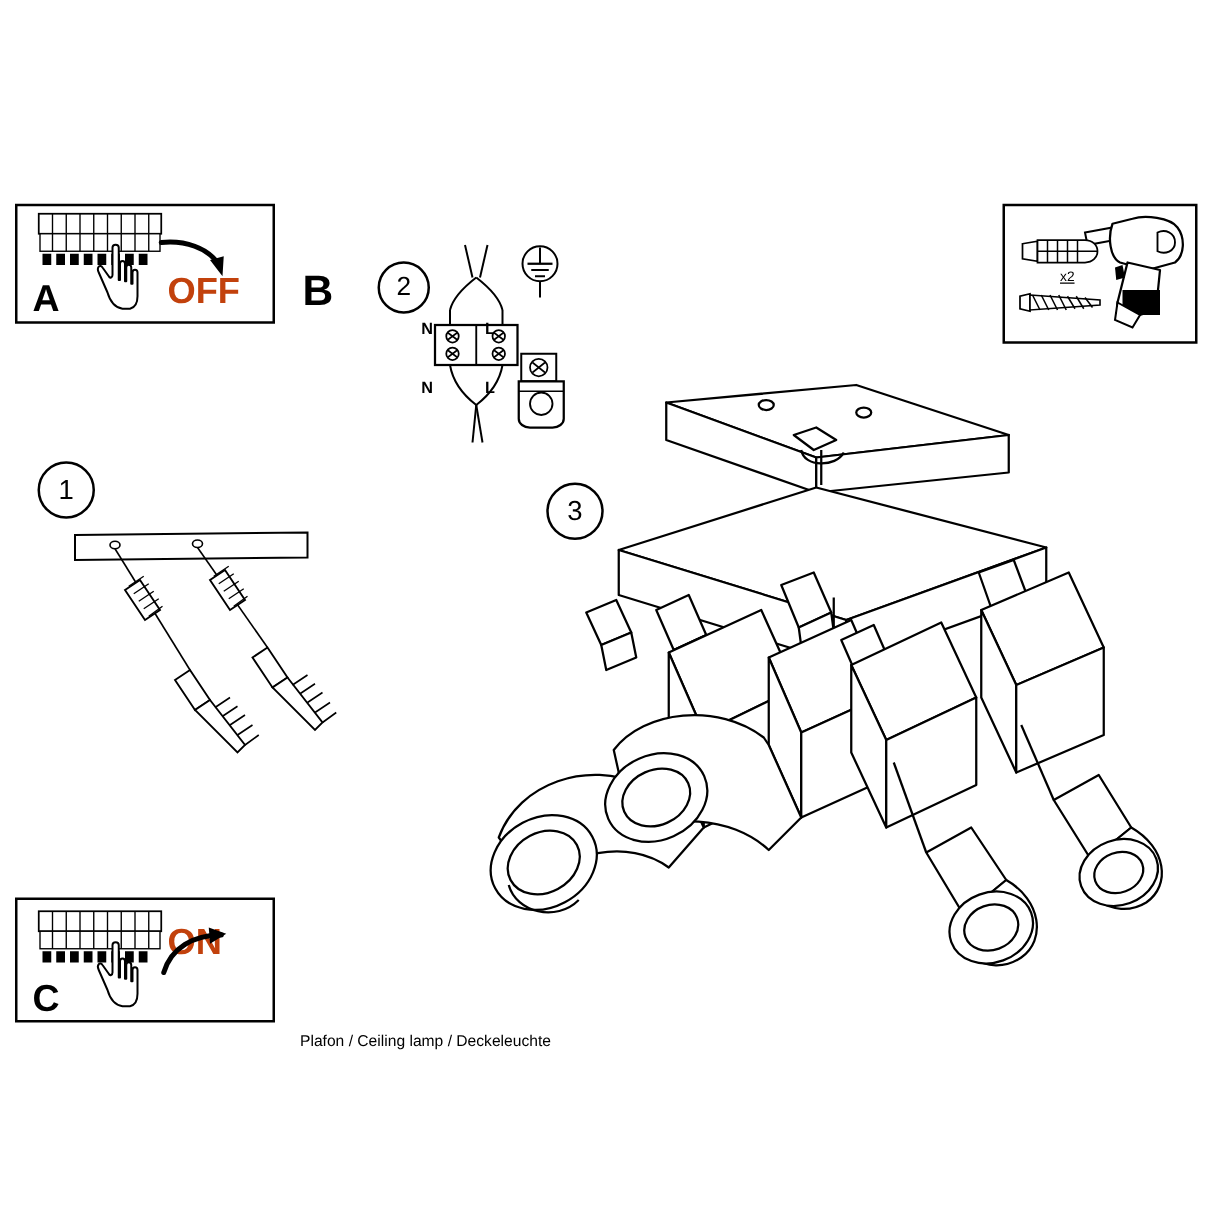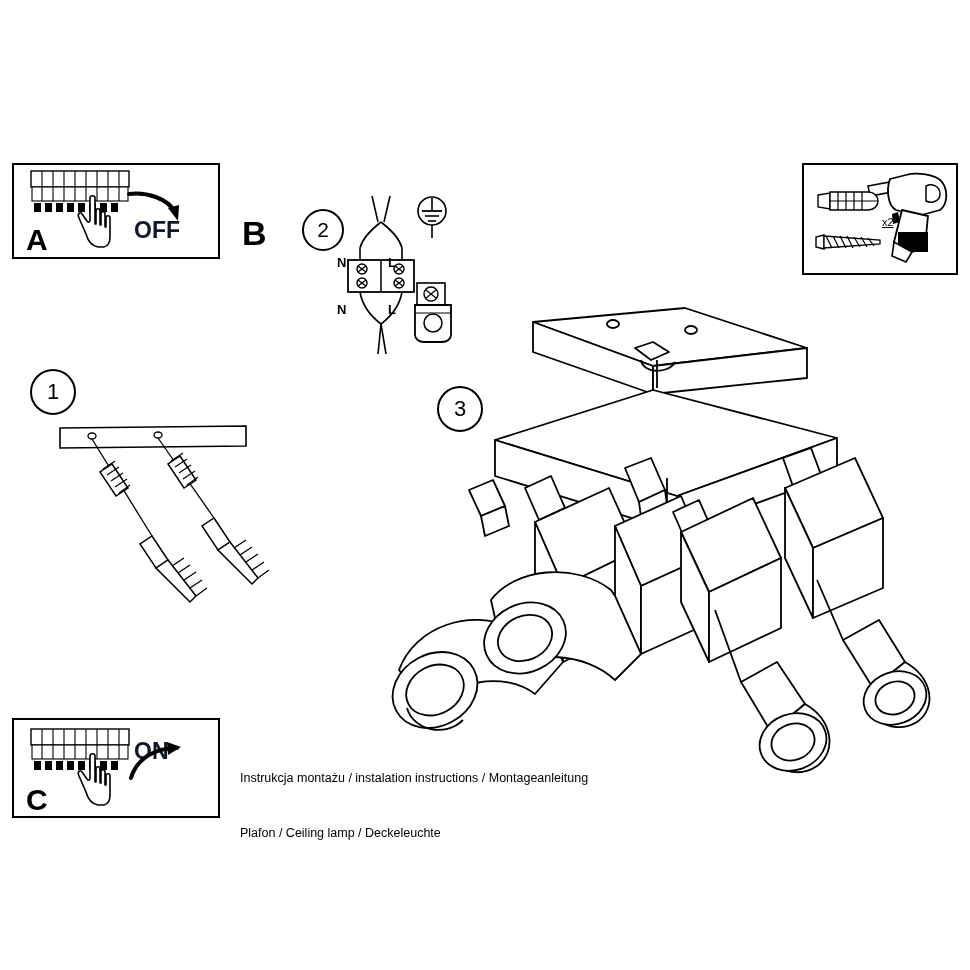--- a/index.html
+++ b/index.html
@@ -27,23 +27,23 @@
   }
 
   
   .big-letter {
     font-size: 30px;
     font-weight: 700;
     color: #000;
     line-height: 1;
   }
   .word-label {
-    font-size: 23px;
+    font-size: 29px;
     font-weight: 700;
-    color: #0f172a;
+    color: #c2410c;
     line-height: 1;
   }
   .circle-num {
     width: 42px;
     height: 42px;
     border: 2px solid #000;
     border-radius: 50%;
     box-sizing: border-box;
     display: flex;
     align-items: center;
@@ -153,21 +153,21 @@
       <g stroke="#000" stroke-width="1.2">
         <line x1="22" y1="2" x2="22" y2="20"></line>
           <line x1="30" y1="2" x2="30" y2="20"></line>
         <line x1="38" y1="2" x2="38" y2="20"></line>
           <line x1="46" y1="2" x2="46" y2="20"></line>
         <line x1="14" y1="11" x2="62" y2="11"></line>
       </g>
     </svg>
   </div>
 
-  <div class="abs x2-label" style="left:882px; top:216px;text-decoration:underline;">x2</div>
+  <div class="abs x2-label" style="left:848px; top:216px;text-decoration:underline;">x2</div>
 
   <div class="abs" style="left:814px; top:231px;">
     <svg width="72" height="22" viewBox="0 0 72 22">
       <path d="M2 6 L2 16 L10 18 L10 4 Z" fill="#fff" stroke="#000" stroke-width="1.4"></path>
       <path d="M10 5 L66 9 L66 13 L10 17 Z" fill="#fff" stroke="#000" stroke-width="1.3"></path>
       <g stroke="#000" stroke-width="1.2">
         <path d="M12 5 L18 17"></path>
           <path d="M19 5 L25 17"></path>
           <path d="M26 5 L32 17"></path>
         <path d="M33 5 L39 17"></path>
@@ -424,16 +424,15 @@
         <path d="M458 350 L494 330 L520 372 L488 398 Z"></path>
         <path d="M488 398 C472 424 506 448 532 432 C552 418 548 388 520 372 Z"></path>
         <ellipse cx="510" cy="408" rx="32" ry="26" transform="rotate(-20 510 408)"></ellipse>
         <ellipse cx="510" cy="408" rx="20" ry="16" transform="rotate(-20 510 408)"></ellipse>
         <path d="M432 290 L458 350" fill="none"></path>
 
       </g>
     </svg>
   </div>
 
-  <div class="abs caption" style="left:240px; top:769px;">Instrukcja montażu / instalation instructions / Montageanleitung</div>
   <div class="abs caption" style="left:240px; top:824px;">Plafon / Ceiling lamp / Deckeleuchte</div>
 
 </div>
 
 </body></html>

